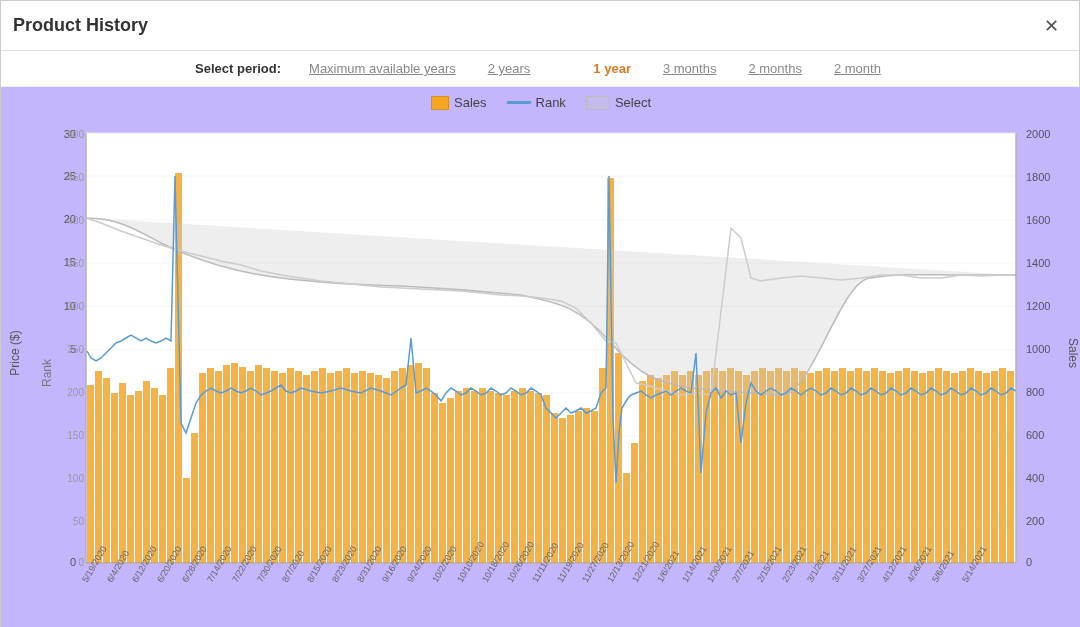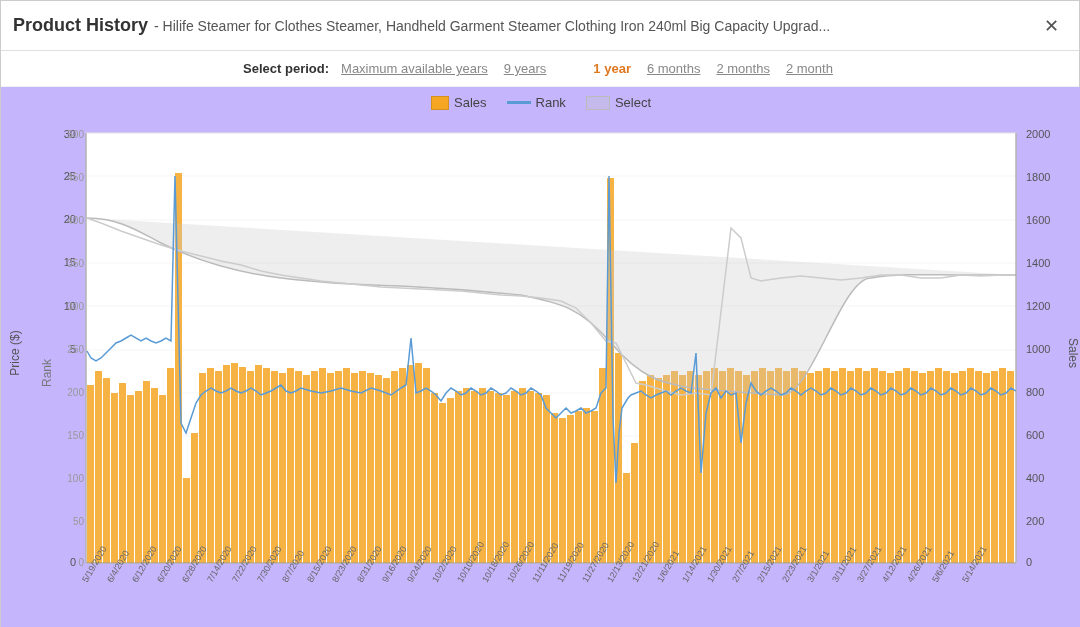--- a/index.html
+++ b/index.html
@@ -46,21 +46,21 @@
       color: #555;
       padding: 4px 8px;
       flex-shrink: 0;
     }
 
     #period-bar {
       display: flex;
       align-items: center;
       padding: 6px 0;
       justify-content: center;
-      gap: 8px;
+      gap: 24px;
       border-bottom: 1px solid #f0f0f0;
       height: 36px;
     }
 
     #period-label {
       font-weight: bold;
       font-size: 13px;
       color: #333;
     }
 
@@ -136,30 +136,29 @@
       height: 100%;
     }
   </style>
 </head>
 <body>
 
 <div id="container">
 
   <div id="header">
     <span id="title-product">Product History</span>
-    <span id="title-dash">- Hilife Steamer for Clothes Steamer, Handheld Garment Steamer Clothing Iron 240ml Big Capacity Upgrad...</span>
     <span id="close-btn">✕</span>
   </div>
 
   <div id="period-bar">
     <span id="period-label">Select period:</span>
     <span class="period-option">Maximum available years</span>
-    <span class="period-option">9 years</span>
+    <span class="period-option">2 years</span>
     <span class="period-option active">1 year</span>
-    <span class="period-option">6 months</span>
+    <span class="period-option">3 months</span>
     <span class="period-option">2 months</span>
     <span class="period-option">2 month</span>
   </div>
 
   <div id="chart-area">
     <div id="legend">
       <div class="legend-item">
         <div class="legend-box-sales"></div>
         <span>Sales</span>
       </div>

